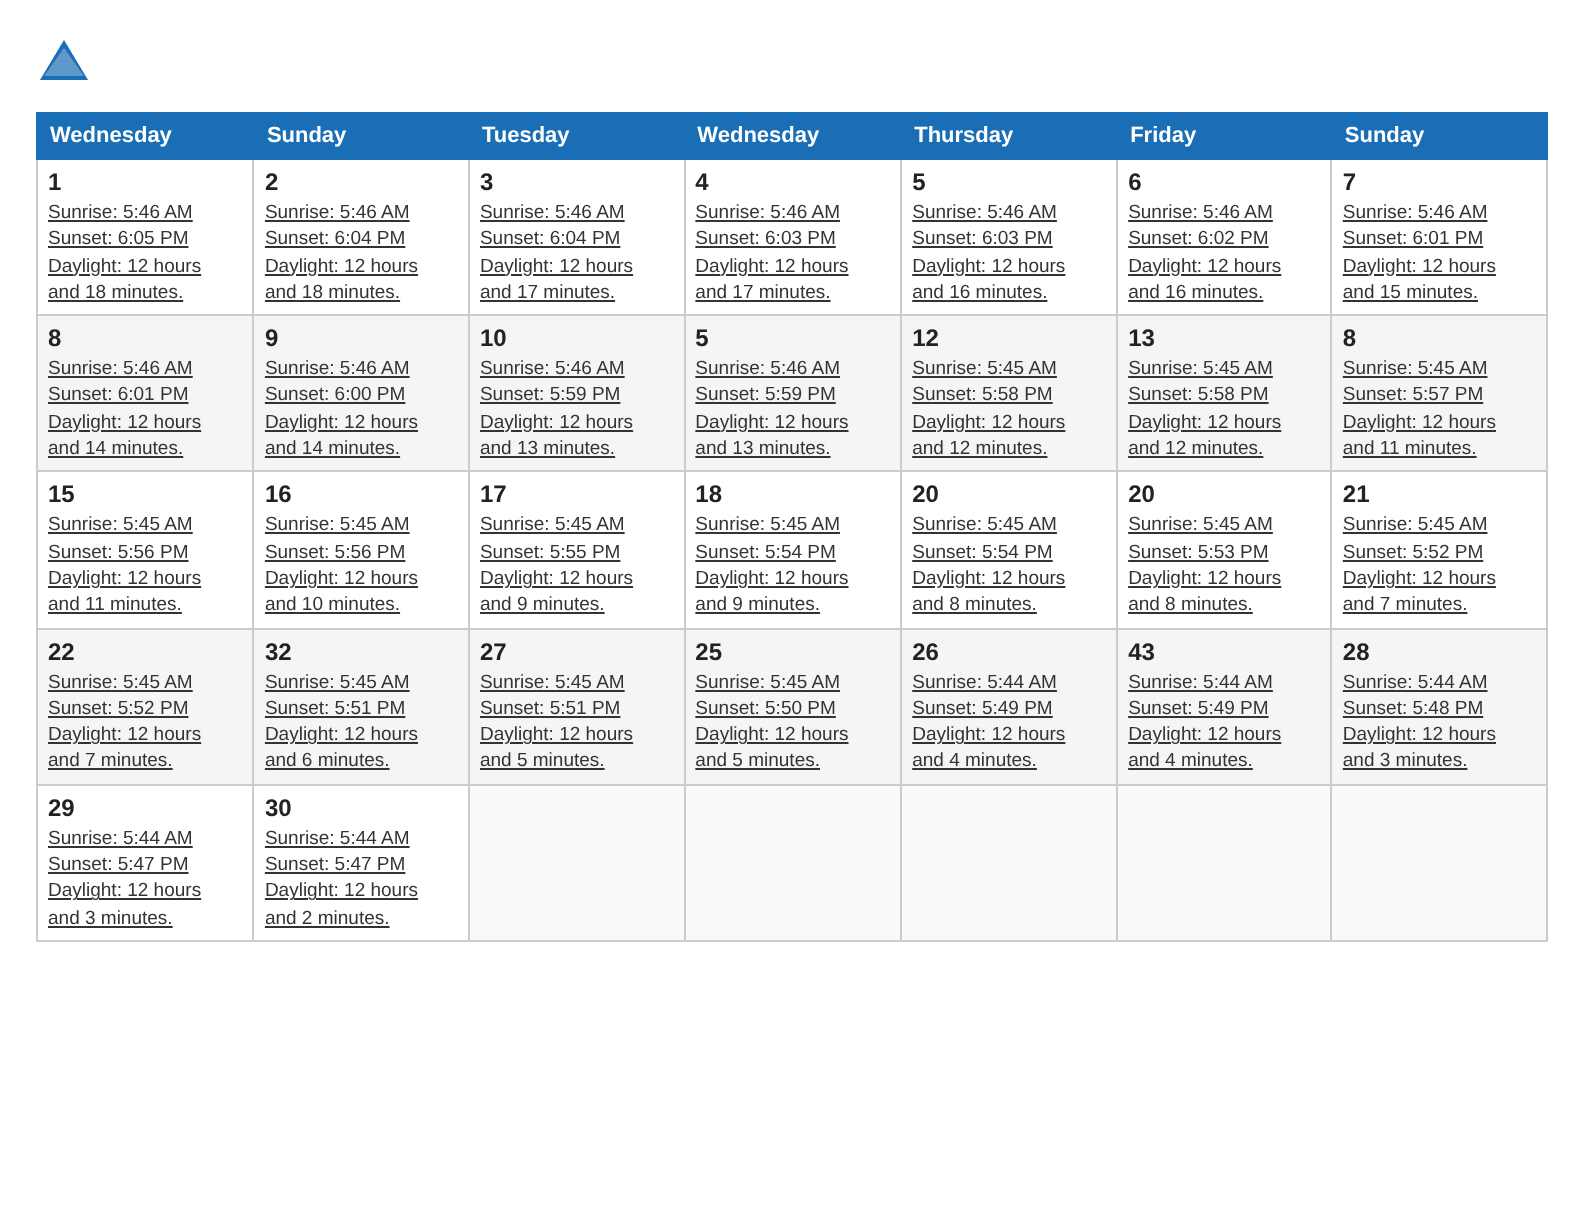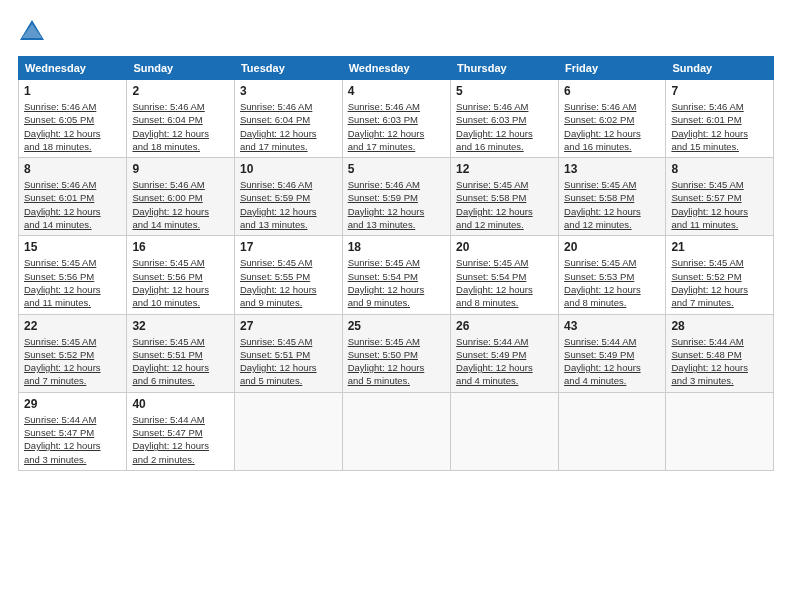--- a/index.html
+++ b/index.html
@@ -338,21 +338,21 @@
         </tr>
         <tr>
           <td>
             <span class="day-num">29</span>
             <div class="day-info" style="white-space: pre-line;">Sunrise: 5:44 AM
 Sunset: 5:47 PM
 Daylight: 12 hours
 and 3 minutes.</div>
           </td>
           <td>
-            <span class="day-num">40</span>
+            <span class="day-num">30</span>
             <div class="day-info" style="white-space: pre-line;">Sunrise: 5:44 AM
 Sunset: 5:47 PM
 Daylight: 12 hours
 and 2 minutes.</div>
           </td>
           <td class="empty-cell"></td>
           <td class="empty-cell"></td>
           <td class="empty-cell"></td>
           <td class="empty-cell"></td>
           <td class="empty-cell"></td>

